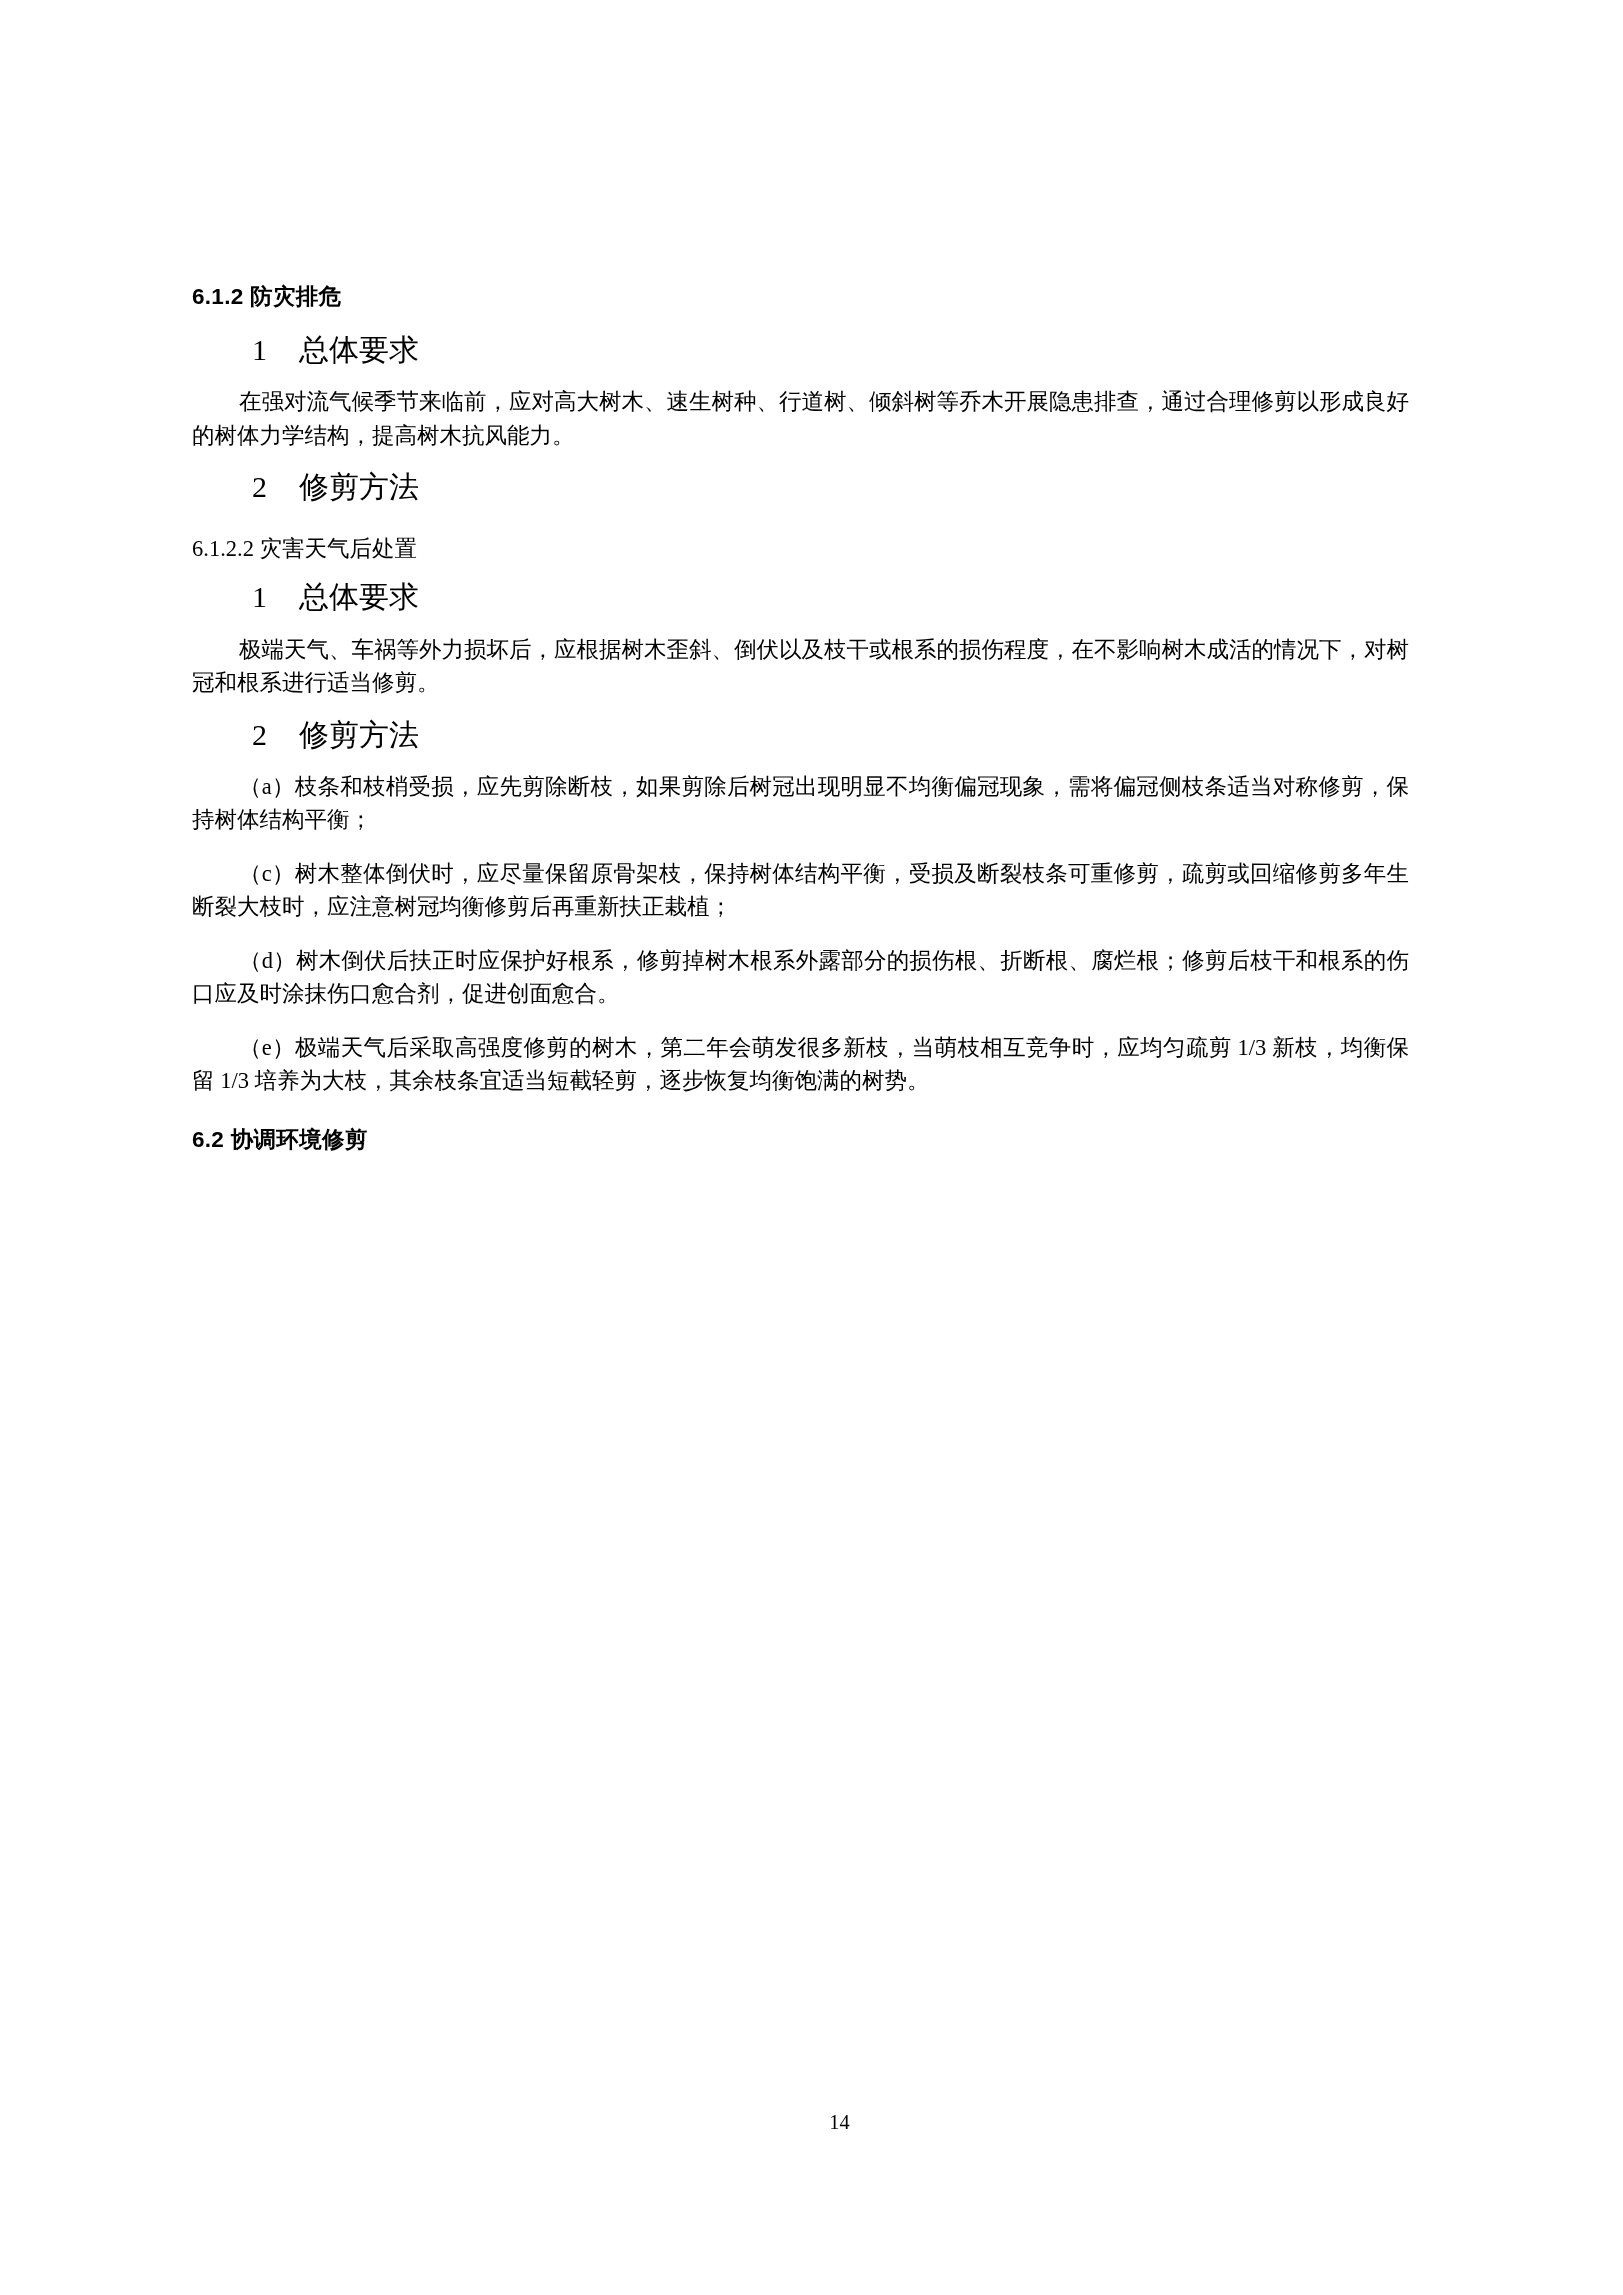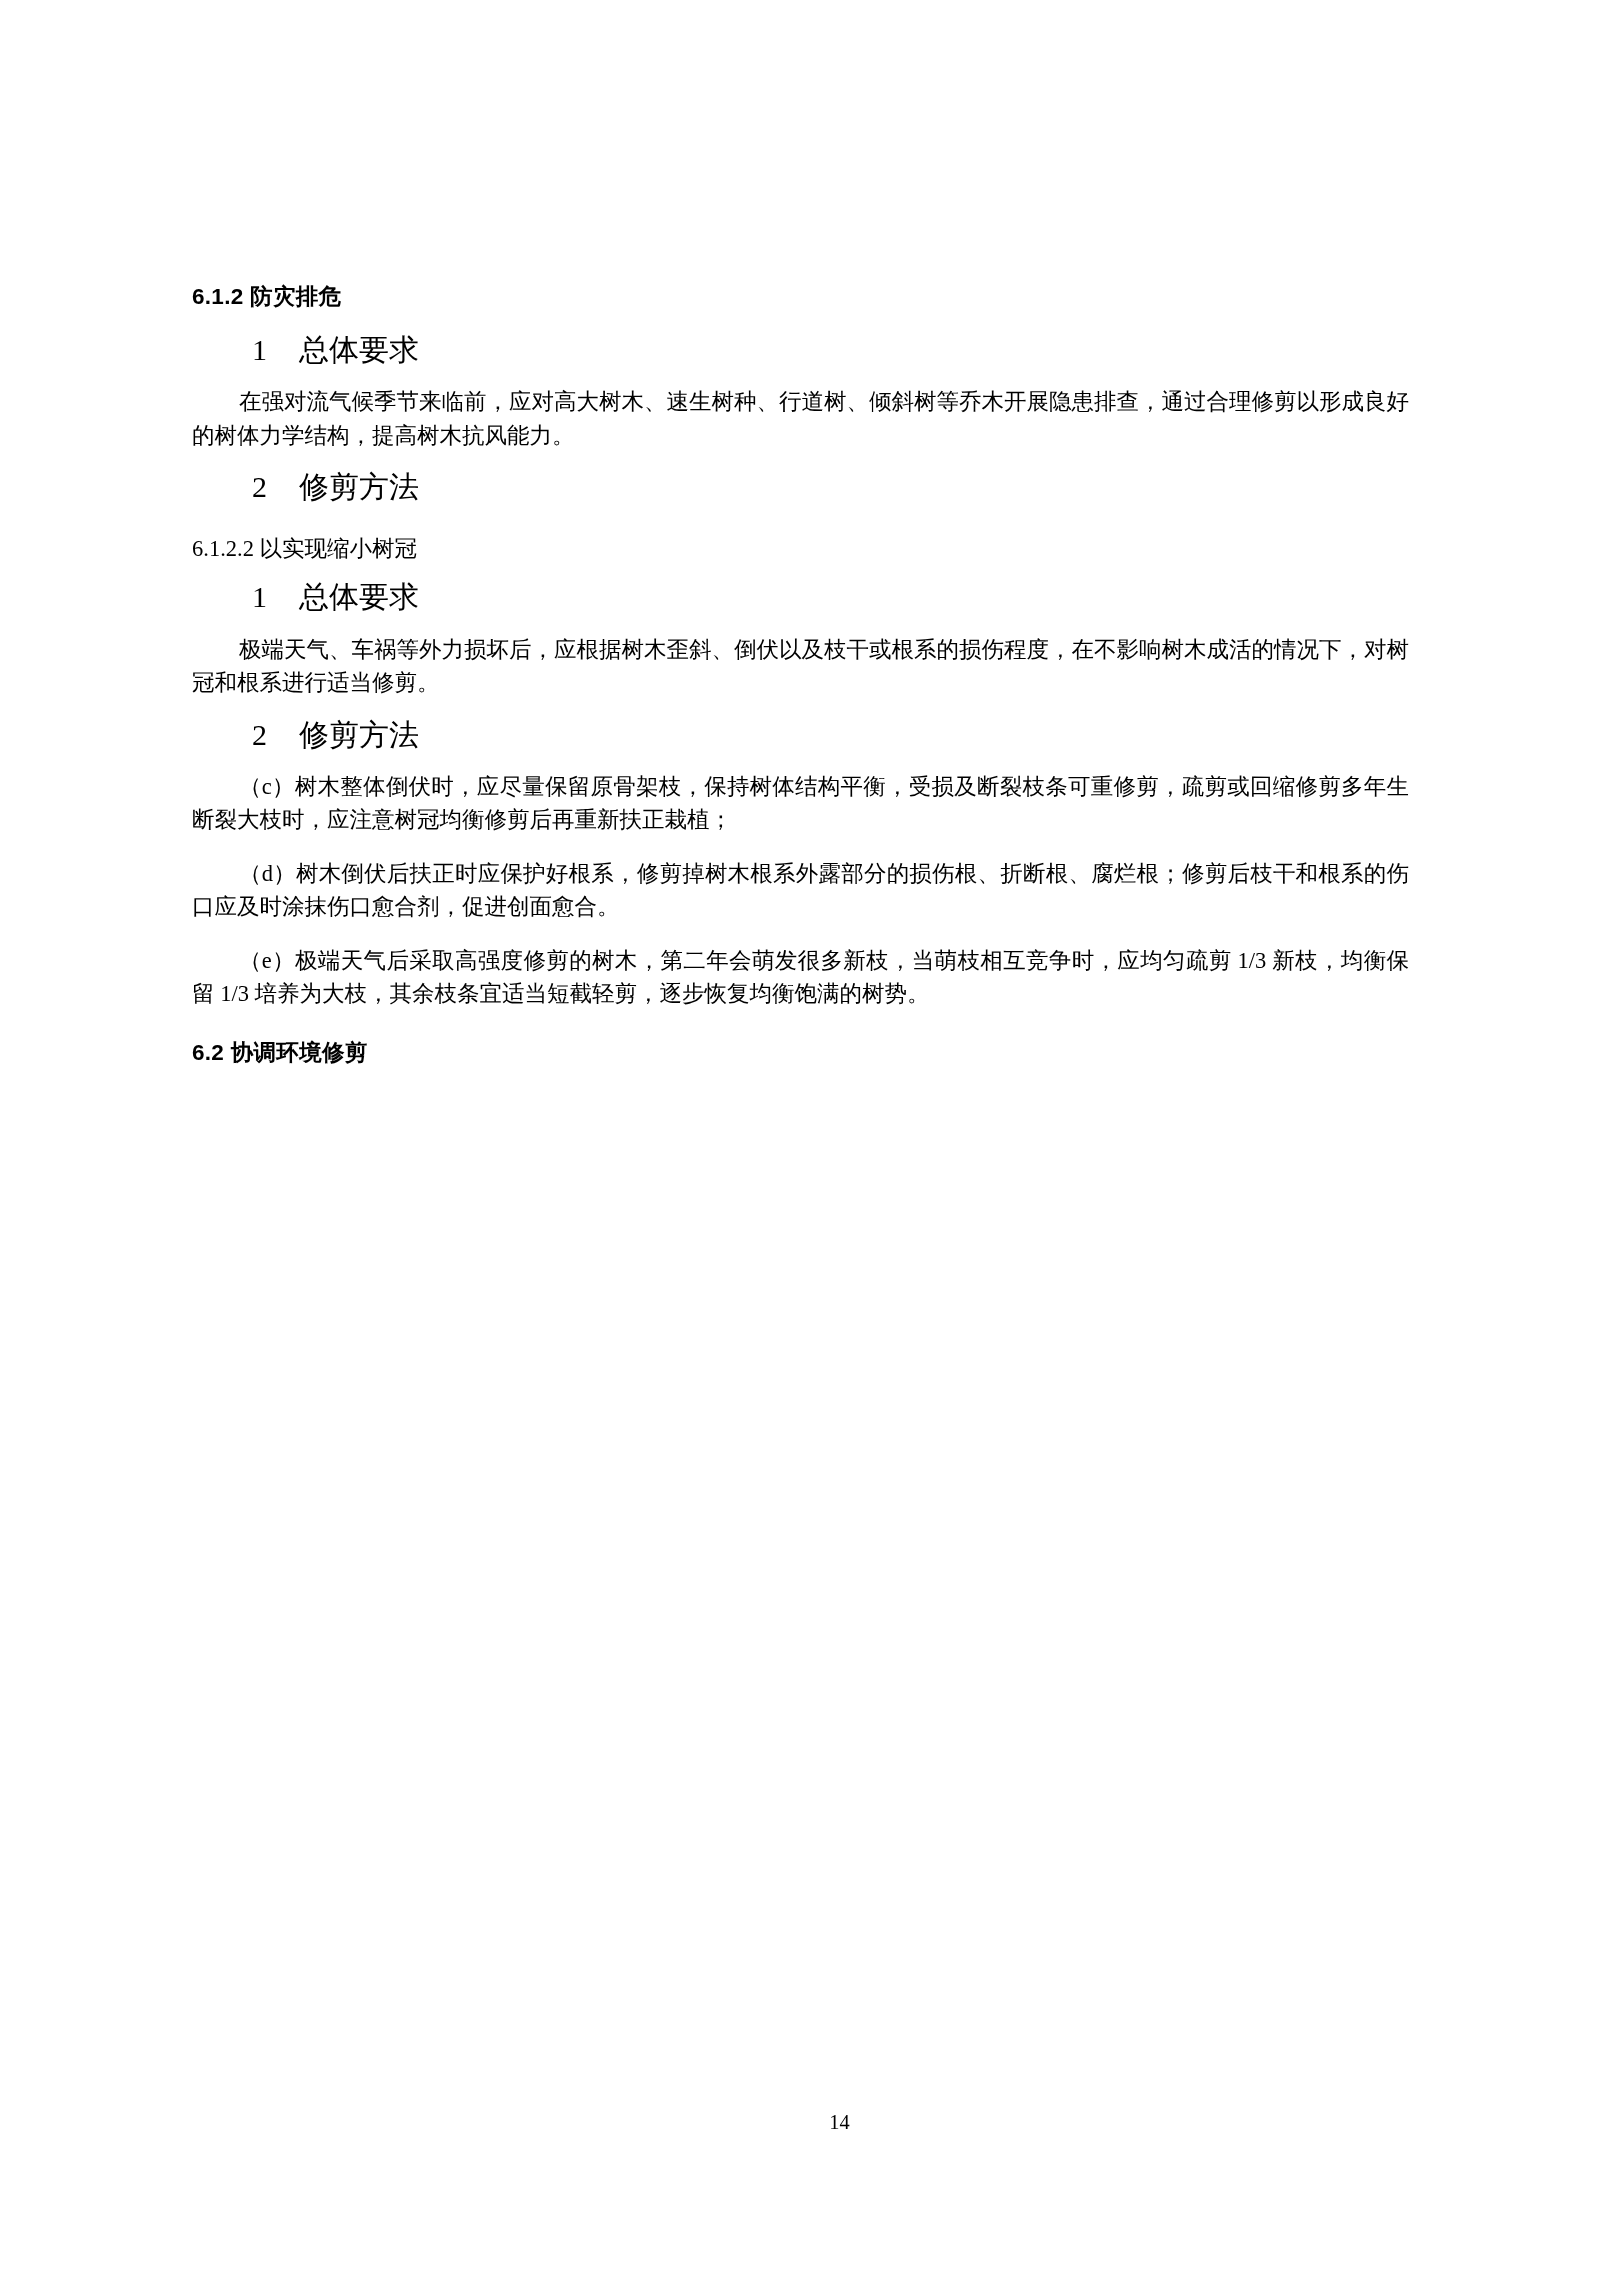--- a/index.html
+++ b/index.html
@@ -95,32 +95,33 @@
 
     <p class="para">在强对流气候季节来临前，应对高大树木、速生树种、行道树、倾斜树等乔木开展隐患排查，通过合理修剪以形成良好的树体力学结构，提高树木抗风能力。</p>
 
     <div class="item-head">
       <span class="num">2</span><span>修剪方法</span>
     </div>
 
 
     <div class="section-gap"></div>
 
-    <div class="h-sub">6.1.2.2 以实现缩小树冠</div>
+    <div class="h-sub">6.1.2.2 灾害天气后处置</div>
 
     <div class="item-head">
       <span class="num">1</span><span>总体要求</span>
     </div>
 
     <p class="para">极端天气、车祸等外力损坏后，应根据树木歪斜、倒伏以及枝干或根系的损伤程度，在不影响树木成活的情况下，对树冠和根系进行适当修剪。</p>
 
     <div class="item-head">
       <span class="num">2</span><span>修剪方法</span>
     </div>
 
+    <p class="para lettered">（a）枝条和枝梢受损，应先剪除断枝，如果剪除后树冠出现明显不均衡偏冠现象，需将偏冠侧枝条适当对称修剪，保持树体结构平衡；</p>
     <p class="para lettered">（c）树木整体倒伏时，应尽量保留原骨架枝，保持树体结构平衡，受损及断裂枝条可重修剪，疏剪或回缩修剪多年生断裂大枝时，应注意树冠均衡修剪后再重新扶正栽植；</p>
     <p class="para lettered">（d）树木倒伏后扶正时应保护好根系，修剪掉树木根系外露部分的损伤根、折断根、腐烂根；修剪后枝干和根系的伤口应及时涂抹伤口愈合剂，促进创面愈合。</p>
     <p class="para lettered">（e）极端天气后采取高强度修剪的树木，第二年会萌发很多新枝，当萌枝相互竞争时，应均匀疏剪 1/3 新枝，均衡保留 1/3 培养为大枝，其余枝条宜适当短截轻剪，逐步恢复均衡饱满的树势。</p>
 
     <div class="block-gap"></div>
 
     <div class="h-bold">6.2 协调环境修剪</div>
 
   </div>
 

